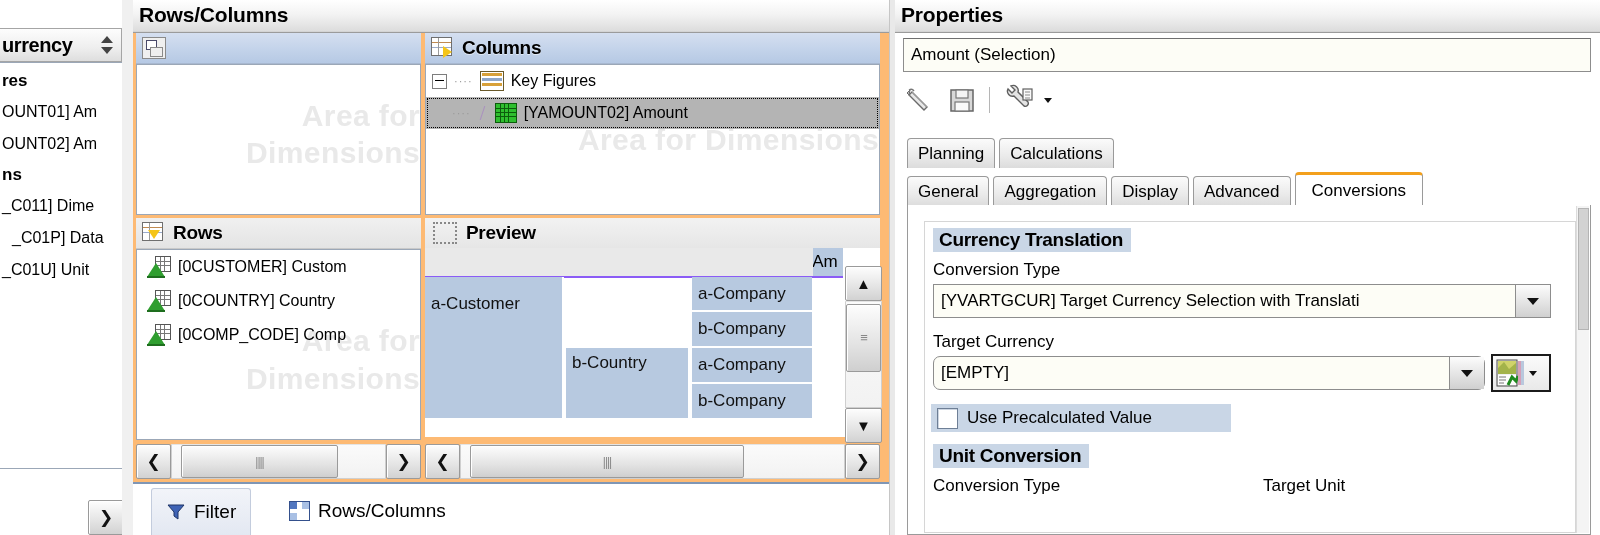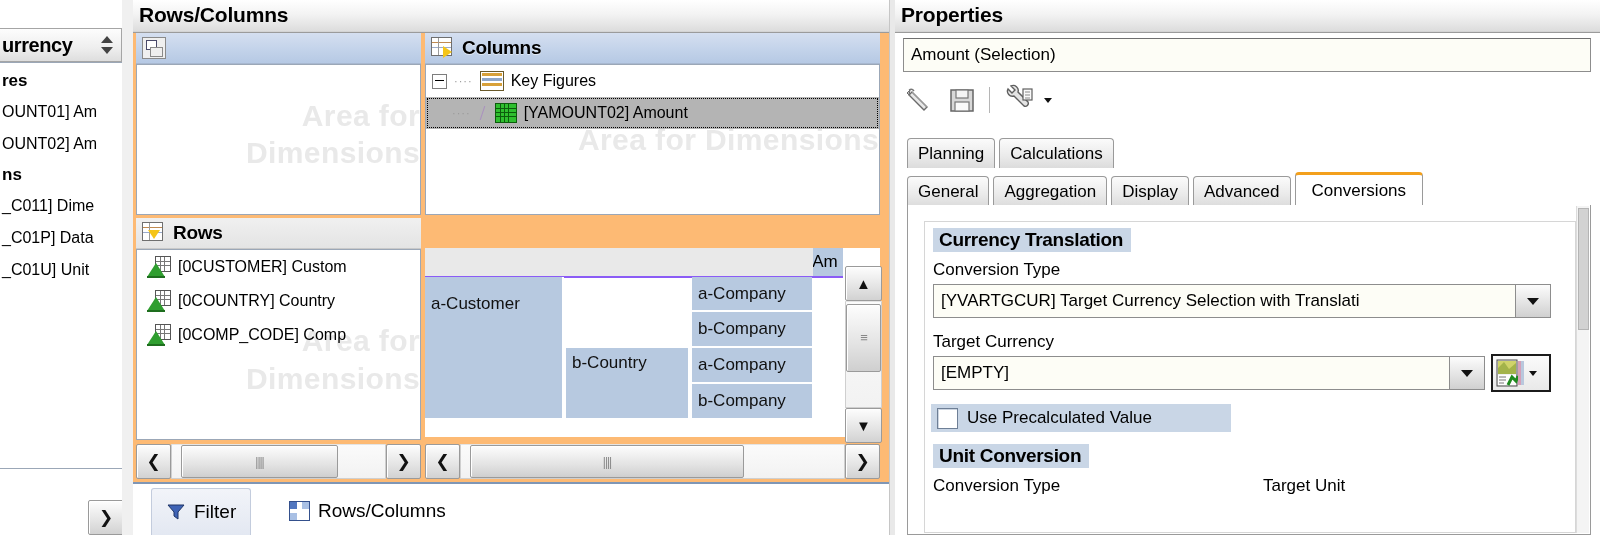--- a/index.html
+++ b/index.html
@@ -220,21 +220,21 @@
         </div>
         <div class="row-item" style="padding-left:2px;">
           <span>OUNT02] Am</span>
         </div>
         <div style="height:30px;display:flex;align-items:center;padding-left:2px;font-size:17px;font-weight:bold;white-space:nowrap;">
           <span>ns</span>
         </div>
         <div class="row-item" style="padding-left:2px;">
           <span>_C011] Dime</span>
         </div>
-        <div class="row-item" style="padding-left:2px;">
+        <div class="row-item" style="padding-left:12px;">
           <span>_C01P] Data</span>
         </div>
         <div class="row-item" style="padding-left:2px;">
           <span>_C01U] Unit</span>
         </div>
       </div>
     </div>
 
     <div class="sbtn" style="position:absolute;left:88px;top:500px;width:34px;height:33px;">
       <span>❯</span>
@@ -343,20 +343,24 @@
         <div class="sthumb" style="position:absolute;left:9px;top:0;width:155px;height:31px;">
           <span>||||</span>
         </div>
       </div>
       <div class="sbtn" style="width:33px;height:33px;">
         <span>❯</span>
       </div>
     </div>
 
     <div style="position:absolute;left:292px;top:218px;width:455px;height:220px;">
+      <div class="sub-header" style="background:linear-gradient(to bottom,#f2f2f2,#e6e6e6);border-bottom:1px solid #cfcfcf;gap:9px;padding-left:8px;">
+        <span class="ico ico-preview"></span>
+        <span class="hd-label">Preview</span>
+      </div>
 
       <div class="pv-wrap" style="left:0;top:30px;width:455px;height:189px;background:#ffffff;">
 
         <div class="pv-hdrrow" style="width:418px;">
           <div class="pv-hdr-cell" style="right:0;">
             <span style="margin-left:-6px;">Am</span>
           </div>
         </div>
 
         <div style="position:absolute;left:0;top:29px;width:418px;height:145px;">
@@ -515,21 +519,21 @@
 
         <div class="combo" style="position:absolute;left:8px;top:62px;width:618px;">
           <span class="val">[YVARTGCUR] Target Currency Selection with Translati</span>
           <span class="arw">
             <span class="caret"></span>
           </span>
         </div>
 
         <div class="fld-label" style="position:absolute;left:8px;top:110px;">Target Currency</div>
 
-        <div class="combo" style="position:absolute;left:8px;top:134px;width:552px;">
+        <div class="combo" style="position:absolute;left:8px;top:134px;width:552px;border-radius:7px;">
           <span class="val">[EMPTY]</span>
           <span class="arw">
             <span class="caret"></span>
           </span>
         </div>
 
         <div style="position:absolute;left:566px;top:132px;width:60px;height:38px;
                     border:2px solid #1b1b1b;background:linear-gradient(to bottom,#fbfbfb,#e9e9e9);
                     display:flex;align-items:center;gap:3px;padding-left:3px;box-sizing:border-box;">
           <span class="ico" style="width:30px;height:28px;">

